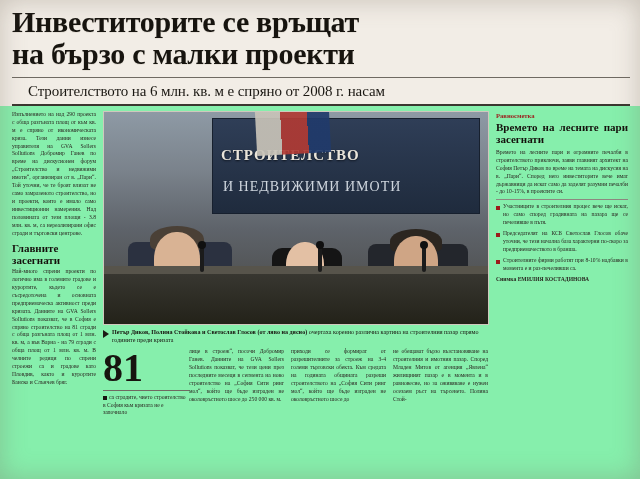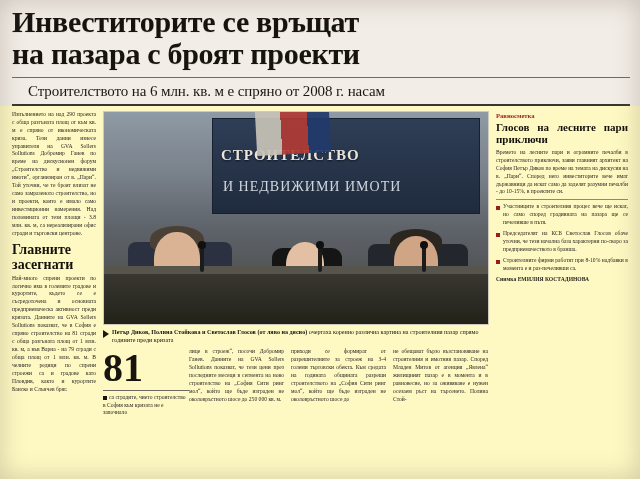--- a/index.html
+++ b/index.html
@@ -6,21 +6,21 @@
   html, body { margin: 0; padding: 0; }
   body {
     width: 640px; height: 479px;
     background: #efeae2;
     font-family: "Liberation Serif", serif;
     overflow: hidden;
     position: relative;
   }
   .page {
     position: absolute; inset: 0;
-    background: #fef9c3;
+    background: #86efac;
   }
 
   
   .headline-wrap {
     padding: 6px 10px 0 12px;
     background: #f2ede6;
   }
   .headline {
     font-family: "Liberation Serif", serif;
     font-weight: bold;
@@ -57,21 +57,21 @@
     color: #2a2620;
   }
   .col-a { width: 84px; flex: 0 0 84px; }
   .col-mid { width: 386px; flex: 0 0 386px; }
   .col-right { width: 132px; flex: 0 0 132px; }
 
   .col p { margin: 0 0 3px 0; }
 
   .sec-title {
     font-weight: bold;
-    font-size: 14px;
+    font-size: 11px;
     color: #14110c;
     margin: 4px 0 2px 0;
     line-height: 1.1;
   }
 
   
   .photo-block { position: relative; }
   .photo {
     position: relative;
     width: 386px; height: 214px;
@@ -197,21 +197,21 @@
   }
 </style>
 </head>
 <body>
 
 <div class="page">
 
   <div class="headline-wrap">
     <h1 class="headline">
       <span>Инвеститорите се връщат</span>
-      <span class="l2">на пазара с броят проекти</span>
+      <span class="l2">на бързо с малки проекти</span>
     </h1>
     <div class="rule-thin"></div>
     <p class="subhead">Строителството на 6 млн. кв. м е спряно от 2008 г. насам</p>
     <div class="rule-thick"></div>
   </div>
 
   <div class="body-grid">
 
     <div class="col col-a">
       <p class="lead">Изпълнението на над 290 проекта с обща разгъната площ от към кв. м е спряно от икономическата криза. Тези данни изнесе управителя на GVA Sollers Sollutions Добромир Ганев по време на дискусионен форум „Строителство и недвижими имоти“, организиран от в. „Пари“. Той уточни, че те броят влизат не само замразеното строителство, но и проекти, които е имало само инвестиционни намерения. Над половината от тези площи - 3.8 млн. кв. м, са нереализирани офис сгради и търговски центрове.</p>
@@ -284,21 +284,21 @@
           </div>
           <div class="col c">
             <p>не обещават бързо възстановяване на строителния и имотния пазар. Според Младен Митов от агенция „Явлена“ жилищният пазар е в момента и в равновесие, но за оживяване е нужен осезаем ръст на търсенето. Полина Стой-</p>
           </div>
         </div>
       </div>
     </div>
 
     <div class="col col-right">
       <div class="rail-kicker">Равносметка</div>
-      <div class="rail-title">Глосов на лесните пари приключи</div>
+      <div class="rail-title">Времето на лесните пари засегнати</div>
       <p>Времето на леснитe пари и огромните печалби в строителството приключи, заяви главният архитект на София Петър Диков по време на темата на дискусия на в. „Пари“. Според него инвеститорите вече имат държавници да искат само да заделят разумни печалби - до 10-15%, в проектите си.</p>
       <div class="rail-rule"></div>
       <div class="bullet-list">
         <div class="b">Участниците в строителния процес вече ще искат, но само според градивната на пазара ще се печеливше в пътя.</div>
         <div class="b">Председателят на КСБ Светослав Глосов обаче уточни, че тези начална база характерни по-скоро за предприемачеството в бранша.</div>
         <div class="b">Строителните фирми работят при 8-10% надбавки в момента е и раз-печеливши са.</div>
       </div>
       <div class="byline">Снимка ЕМИЛИЯ КОСТАДИНОВА</div>
     </div>
 

